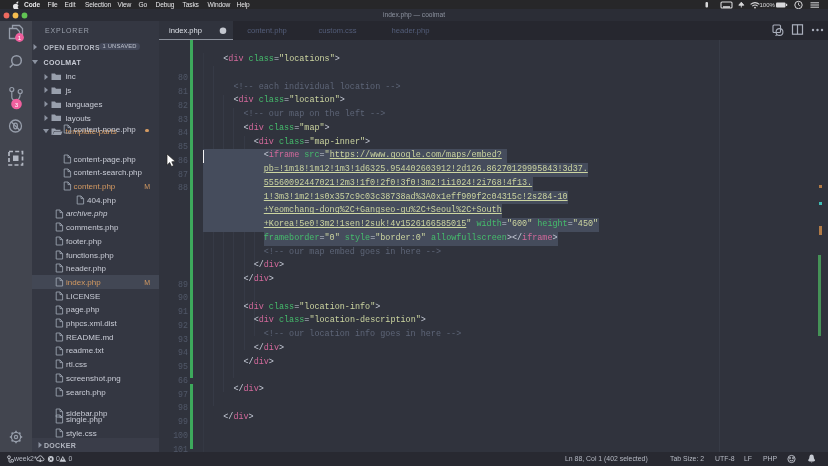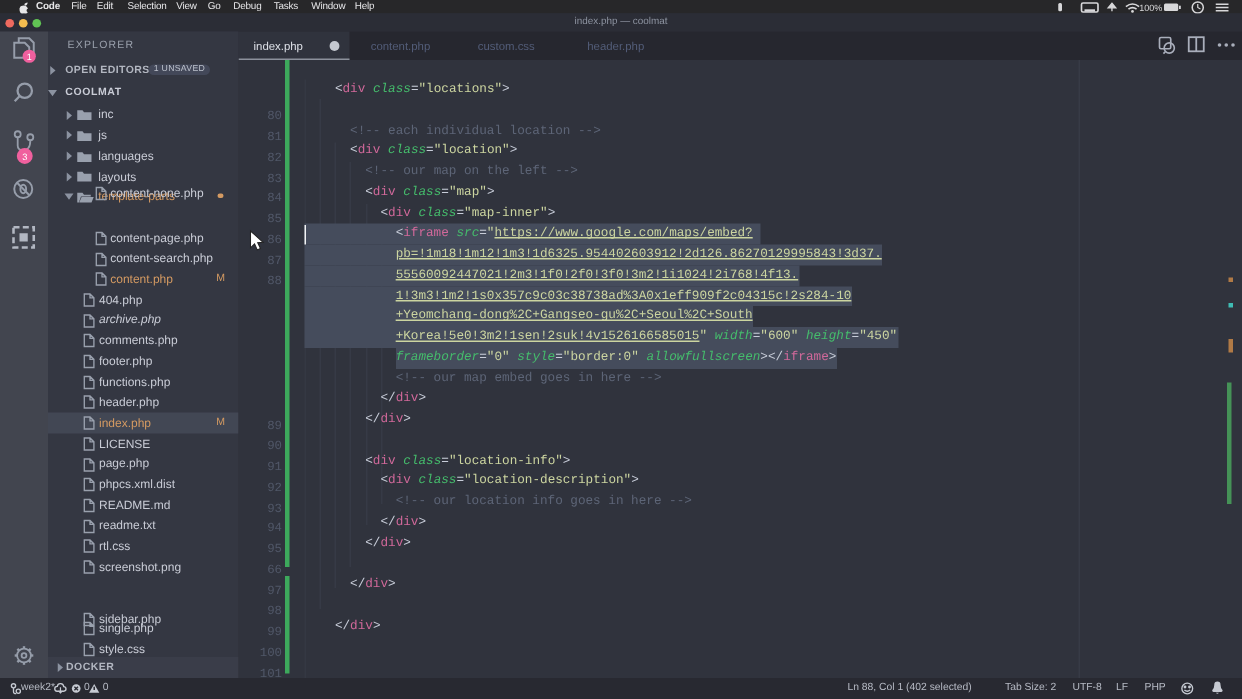--- a/index.html
+++ b/index.html
@@ -22,21 +22,21 @@
 .row .lbl { position:absolute; top:50%; transform:translateY(-50%); font-size:8px; }
 .row .lbl.hdr, .hdr { font-size:7px; font-weight:bold; letter-spacing:0.3px; color:#b2b6c0; }
 .orange { color:#d49a62; }
 .mmark { position:absolute; right:9px; top:50%; transform:translateY(-50%); font-size:7px; color:#d49a62; }
 
 #editor { left:159px; top:40px; width:669px; height:412px; background:#30333d; overflow:hidden; }
 #gutter { position:absolute; left:0; top:-0.7px; width:29px; text-align:right; color:#515869; font:8.25px/13.76px "Liberation Mono", monospace;margin-top:32px; }
 #code { position:absolute; left:44px; top:-0.7px; font:8.45px/13.76px "Liberation Mono", monospace; color:#c8cdd9; white-space:pre; }
 #gutter div, #code div { height:13.76px; }
 .t { color:#d2699b; }
-.a { color:#45bd6c; font-style:italic; }
+.a { color:#45bd6c; }
 .s { color:#ccd5a0; }
 .c { color:#5d6577; }
 .lnk { text-decoration:underline; }
 .guide { position:absolute; width:1px; background:#363a46; }
 
 #statusbar { left:0; top:452px; width:828px; height:14px; background:#282931; color:#b6bac4; font-size:6.9px; }
 #statusbar span { position:absolute; top:3.4px; white-space:nowrap; }
 svg { position:absolute; overflow:visible; }
 </style>
 </head>
@@ -235,21 +235,21 @@
       </svg>
       <span class="lbl " style="left:41.5px;">content-search.php</span>
     </div>
     <div class="row" style="top:179.2px;">
       <svg style="left:30.5px;top:2px" width="9" height="10">
         <path d="M1.2 1 L5 1 L7.6 3.6 L7.6 9 L1.2 9 Z M5 1 L5 3.6 L7.6 3.6" fill="none" stroke="#99a0ad" stroke-width="0.9"></path>
       </svg>
       <span class="lbl orange" style="left:41.5px;">content.php</span>
       <span class="mmark">M</span>
     </div>
-    <div class="row" style="top:192.9px;">
+    <div class="row" style="top:192.9px;margin-left:21px;">
       <svg style="left:22.5px;top:2px" width="9" height="10">
         <path d="M1.2 1 L5 1 L7.6 3.6 L7.6 9 L1.2 9 Z M5 1 L5 3.6 L7.6 3.6" fill="none" stroke="#99a0ad" stroke-width="0.9"></path>
       </svg>
       <span class="lbl " style="left:34px;">404.php</span>
     </div>
     <div class="row" style="top:206.6px;font-style:italic;">
       <svg style="left:22.5px;top:2px" width="9" height="10">
         <path d="M1.2 1 L5 1 L7.6 3.6 L7.6 9 L1.2 9 Z M5 1 L5 3.6 L7.6 3.6" fill="none" stroke="#99a0ad" stroke-width="0.9"></path>
       </svg>
       <span class="lbl " style="left:34px;">archive.php</span>
@@ -320,20 +320,26 @@
       <svg style="left:22.5px;top:2px" width="9" height="10">
         <path d="M1.2 1 L5 1 L7.6 3.6 L7.6 9 L1.2 9 Z M5 1 L5 3.6 L7.6 3.6" fill="none" stroke="#99a0ad" stroke-width="0.9"></path>
       </svg>
       <span class="lbl " style="left:34px;">rtl.css</span>
     </div>
     <div class="row" style="top:371px;">
       <svg style="left:22.5px;top:2px" width="9" height="10">
         <path d="M1.2 1 L5 1 L7.6 3.6 L7.6 9 L1.2 9 Z M5 1 L5 3.6 L7.6 3.6" fill="none" stroke="#99a0ad" stroke-width="0.9"></path>
       </svg>
       <span class="lbl " style="left:34px;">screenshot.png</span>
+    </div>
+    <div class="row" style="top:384.7px;">
+      <svg style="left:22.5px;top:2px" width="9" height="10">
+        <path d="M1.2 1 L5 1 L7.6 3.6 L7.6 9 L1.2 9 Z M5 1 L5 3.6 L7.6 3.6" fill="none" stroke="#99a0ad" stroke-width="0.9"></path>
+      </svg>
+      <span class="lbl " style="left:34px;">search.php</span>
     </div>
     <div class="row" style="top:406px;">
       <svg style="left:22.5px;top:2px" width="9" height="10">
         <path d="M1.2 1 L5 1 L7.6 3.6 L7.6 9 L1.2 9 Z M5 1 L5 3.6 L7.6 3.6" fill="none" stroke="#99a0ad" stroke-width="0.9"></path>
       </svg>
       <span class="lbl " style="left:34px;">sidebar.php</span>
     </div>
     <div class="row" style="top:412.1px;">
       <svg style="left:22.5px;top:2px" width="9" height="10">
         <path d="M1.2 1 L5 1 L7.6 3.6 L7.6 9 L1.2 9 Z M5 1 L5 3.6 L7.6 3.6" fill="none" stroke="#99a0ad" stroke-width="0.9"></path>

